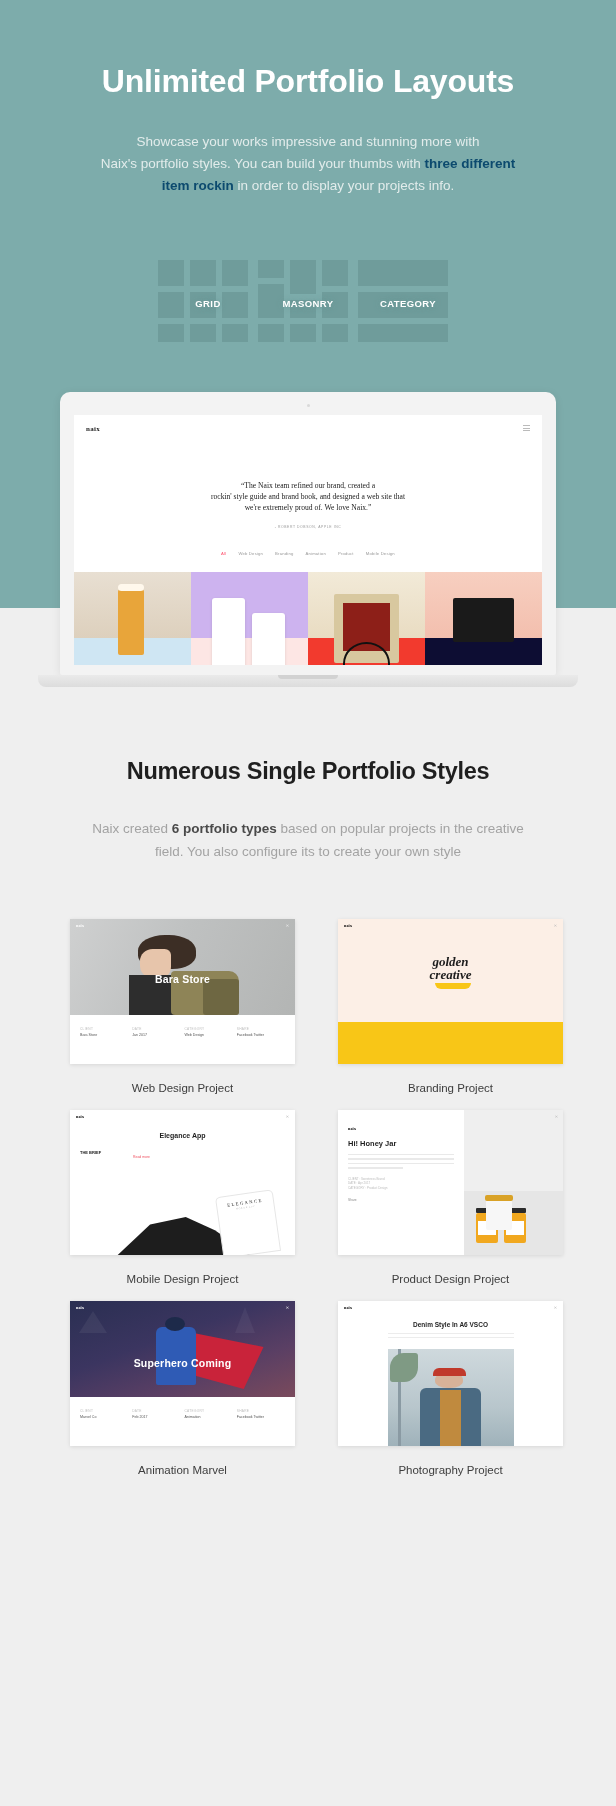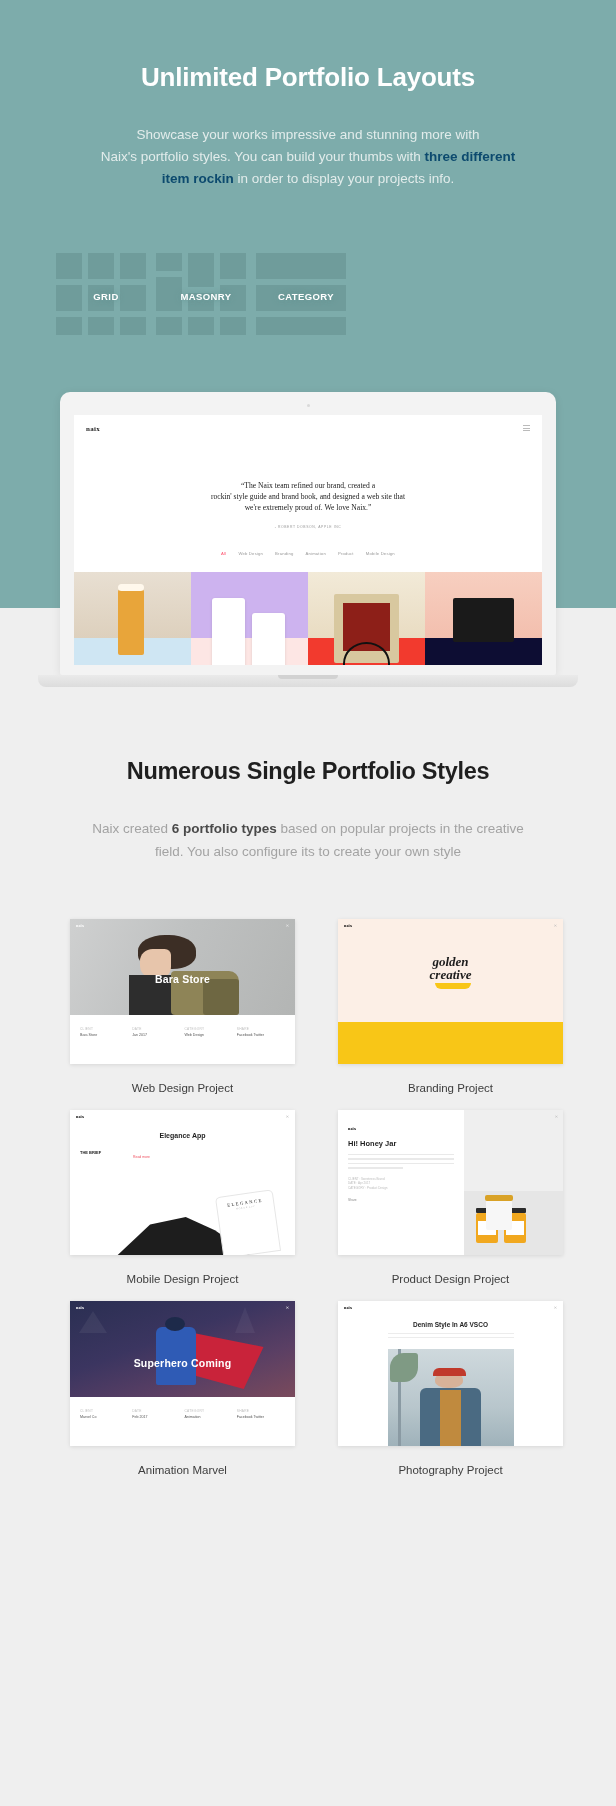--- a/index.html
+++ b/index.html
@@ -14,40 +14,40 @@
   
   .hero {
     background: #7dacab;
     padding: 62px 0 0 0;
     position: relative;
     height: 608px;
   }
   .hero-title {
     text-align: center;
     color: #ffffff;
-    font-size: 26px;
+    font-size: 32px;
     font-weight: bold;
     letter-spacing: -0.2px;
     line-height: 1.2;
   }
   .hero-sub {
     margin: 31px auto 0 auto;
     width: 430px;
     text-align: center;
     color: #e2eceb;
     font-size: 13.5px;
     line-height: 22px;
     font-weight: 400;
   }
   .hero-sub b { color: #0c4a6e; font-weight: bold; }
 
   
   .layouts {
     display: flex;
-    justify-content: flex-start;
+    justify-content: center;
     width: 504px;
     margin: 63px auto 0 auto;
   }
   .layout-item {
     width: 100px;
     position: relative;
     height: 82px;
   }
   .lay-grid { position: relative; width: 92px; height: 82px; }
   .cell { position: absolute; background: #6f9c9b; }

